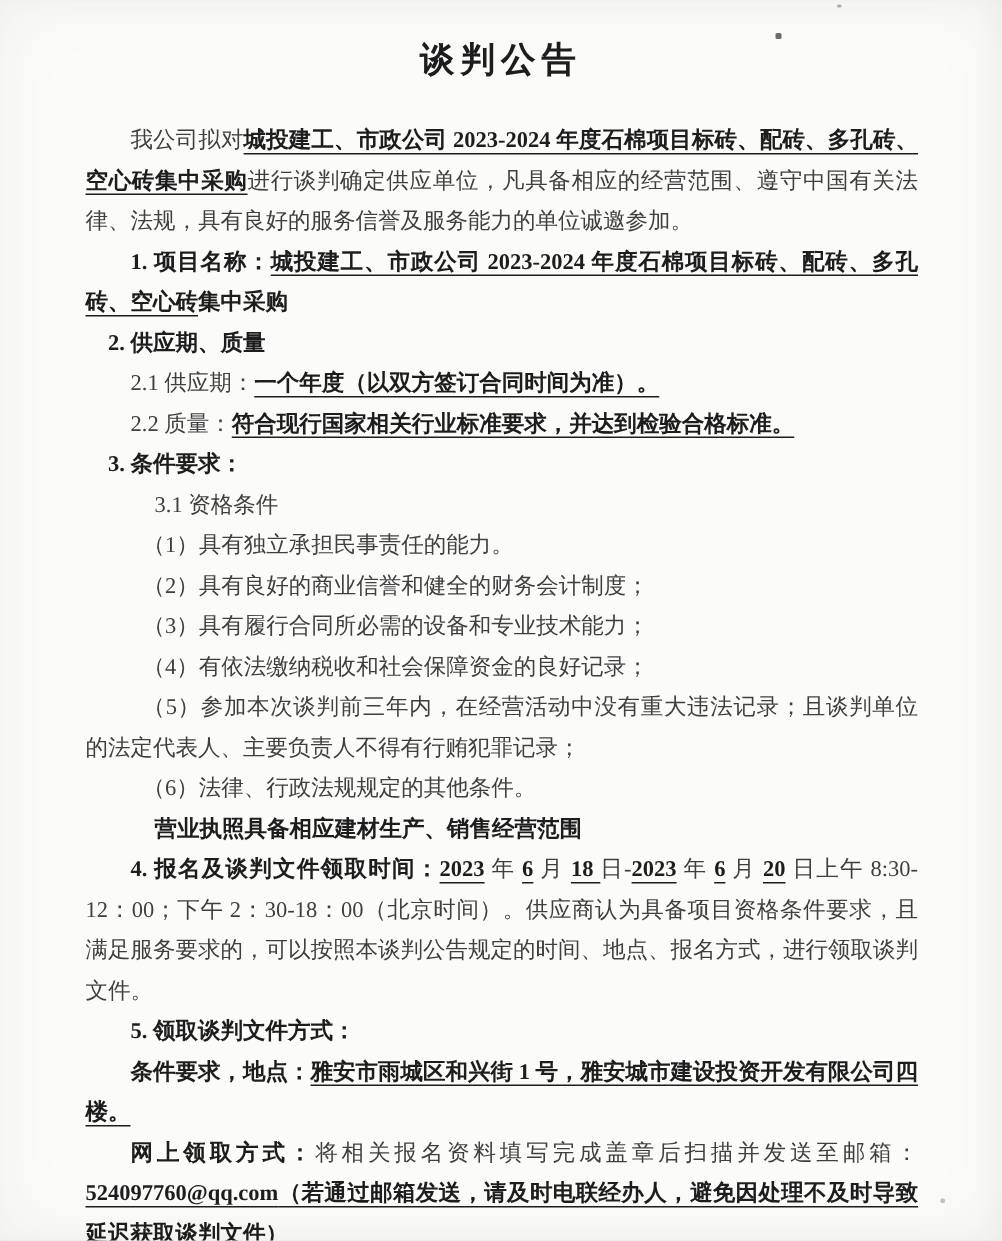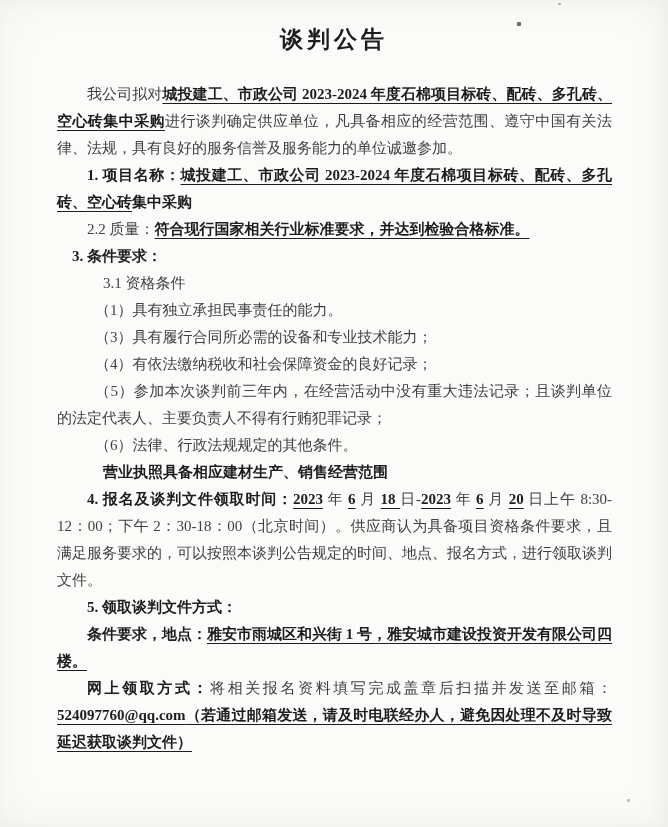--- a/index.html
+++ b/index.html
@@ -63,29 +63,32 @@
   <div class="speck s3"></div>
 
   <h1 class="doc-title">谈判公告</h1>
 
   <div class="content">
 
     <p class="p ti-2"><span>我公司拟对</span><span class="b u">城投建工、市政公司 2023-2024 年度石棉项目标砖、配砖、多孔砖、空心砖集中采购</span><span>进行谈判确定供应单位，凡具备相应的经营范围、遵守中国有关法律、法规，具有良好的服务信誉及服务能力的单位诚邀参加。</span></p>
 
     <p class="p ti-2"><span class="b">1. 项目名称：</span><span class="b u">城投建工、市政公司 2023-2024 年度石棉项目标砖、配砖、多孔砖、空心砖</span><span class="b">集中采购</span></p>
 
+    <p class="p ti-1 b">2. 供应期、质量</p>
 
+    <p class="p ti-2"><span>2.1 供应期：</span><span class="b u">一个年度（以双方签订合同时间为准）。</span></p>
 
     <p class="p ti-2"><span>2.2 质量：</span><span class="b u">符合现行国家相关行业标准要求，并达到检验合格标准。</span></p>
 
     <p class="p ti-1 b">3. 条件要求：</p>
 
     <p class="p ti-3">3.1 资格条件</p>
 
     <p class="p ti-25">（1）具有独立承担民事责任的能力。</p>
+    <p class="p ti-25">（2）具有良好的商业信誉和健全的财务会计制度；</p>
     <p class="p ti-25">（3）具有履行合同所必需的设备和专业技术能力；</p>
     <p class="p ti-25">（4）有依法缴纳税收和社会保障资金的良好记录；</p>
     <p class="p ti-25">（5）参加本次谈判前三年内，在经营活动中没有重大违法记录；且谈判单位的法定代表人、主要负责人不得有行贿犯罪记录；</p>
     <p class="p ti-25">（6）法律、行政法规规定的其他条件。</p>
 
 
     <p class="p ti-3 b">营业执照具备相应建材生产、销售经营范围</p>
 
     <p class="p ti-2"><span class="b">4. 报名及谈判文件领取时间：</span><span class="b u">2023</span><span> 年 </span><span class="b u">6</span><span> 月 </span><span class="b u"> 18 </span><span> 日-</span><span class="b u">2023</span><span> 年 </span><span class="b u">6</span><span> 月 </span><span class="b u">20</span><span> 日上午 8:30-12：00；下午 2：30-18：00（北京时间）。供应商认为具备项目资格条件要求，且满足服务要求的，可以按照本谈判公告规定的时间、地点、报名方式，进行领取谈判文件。</span></p>
 

